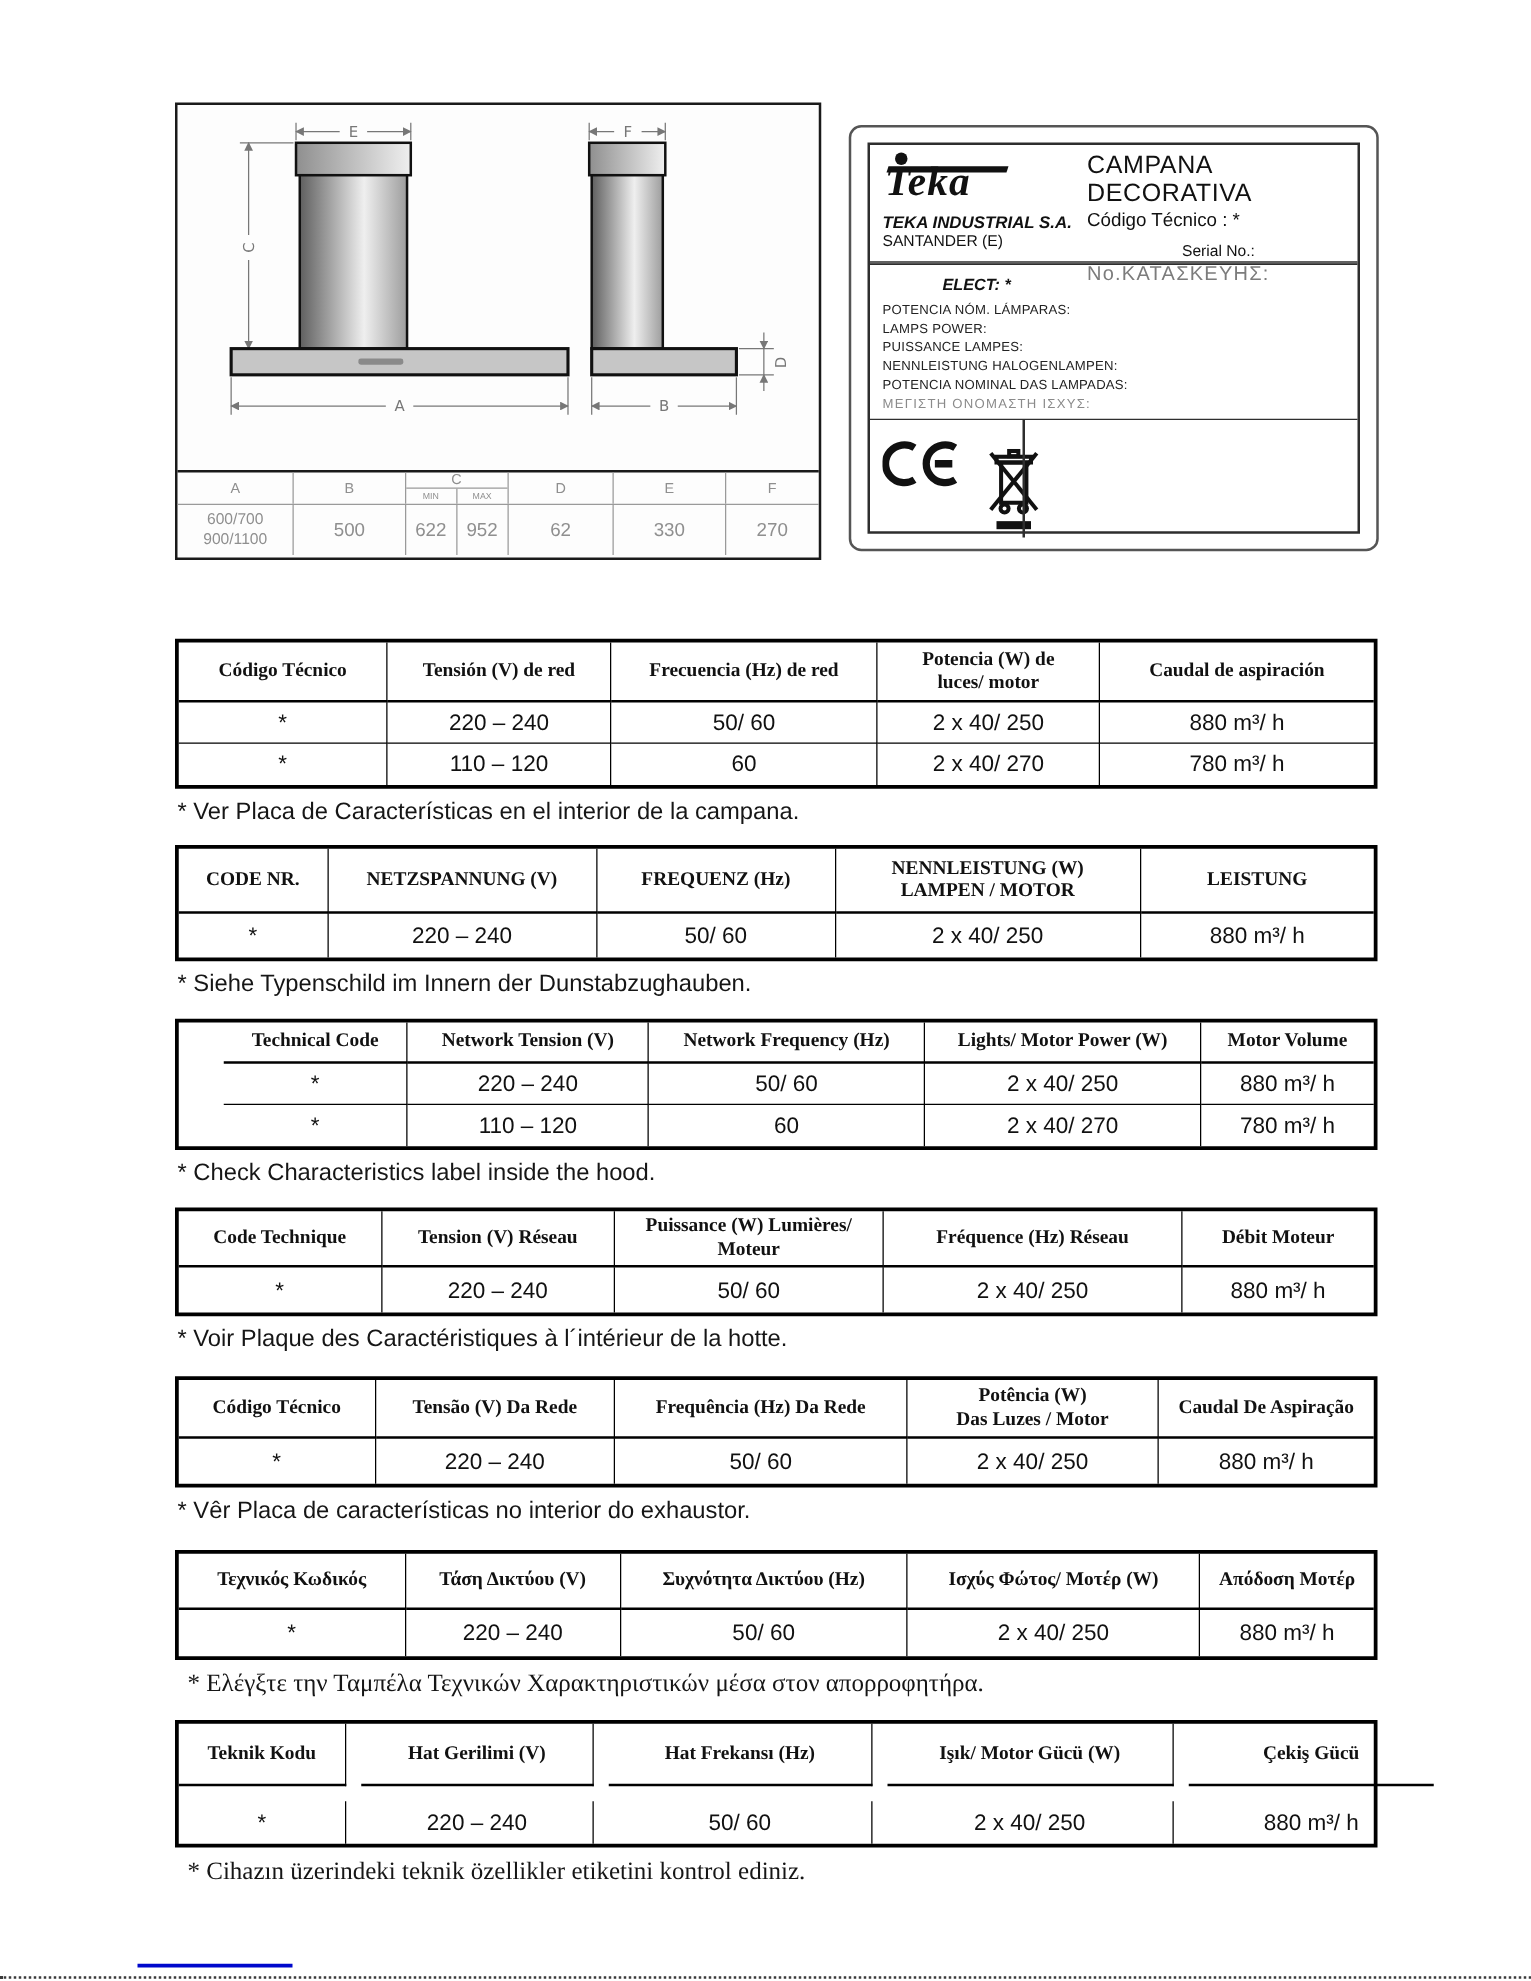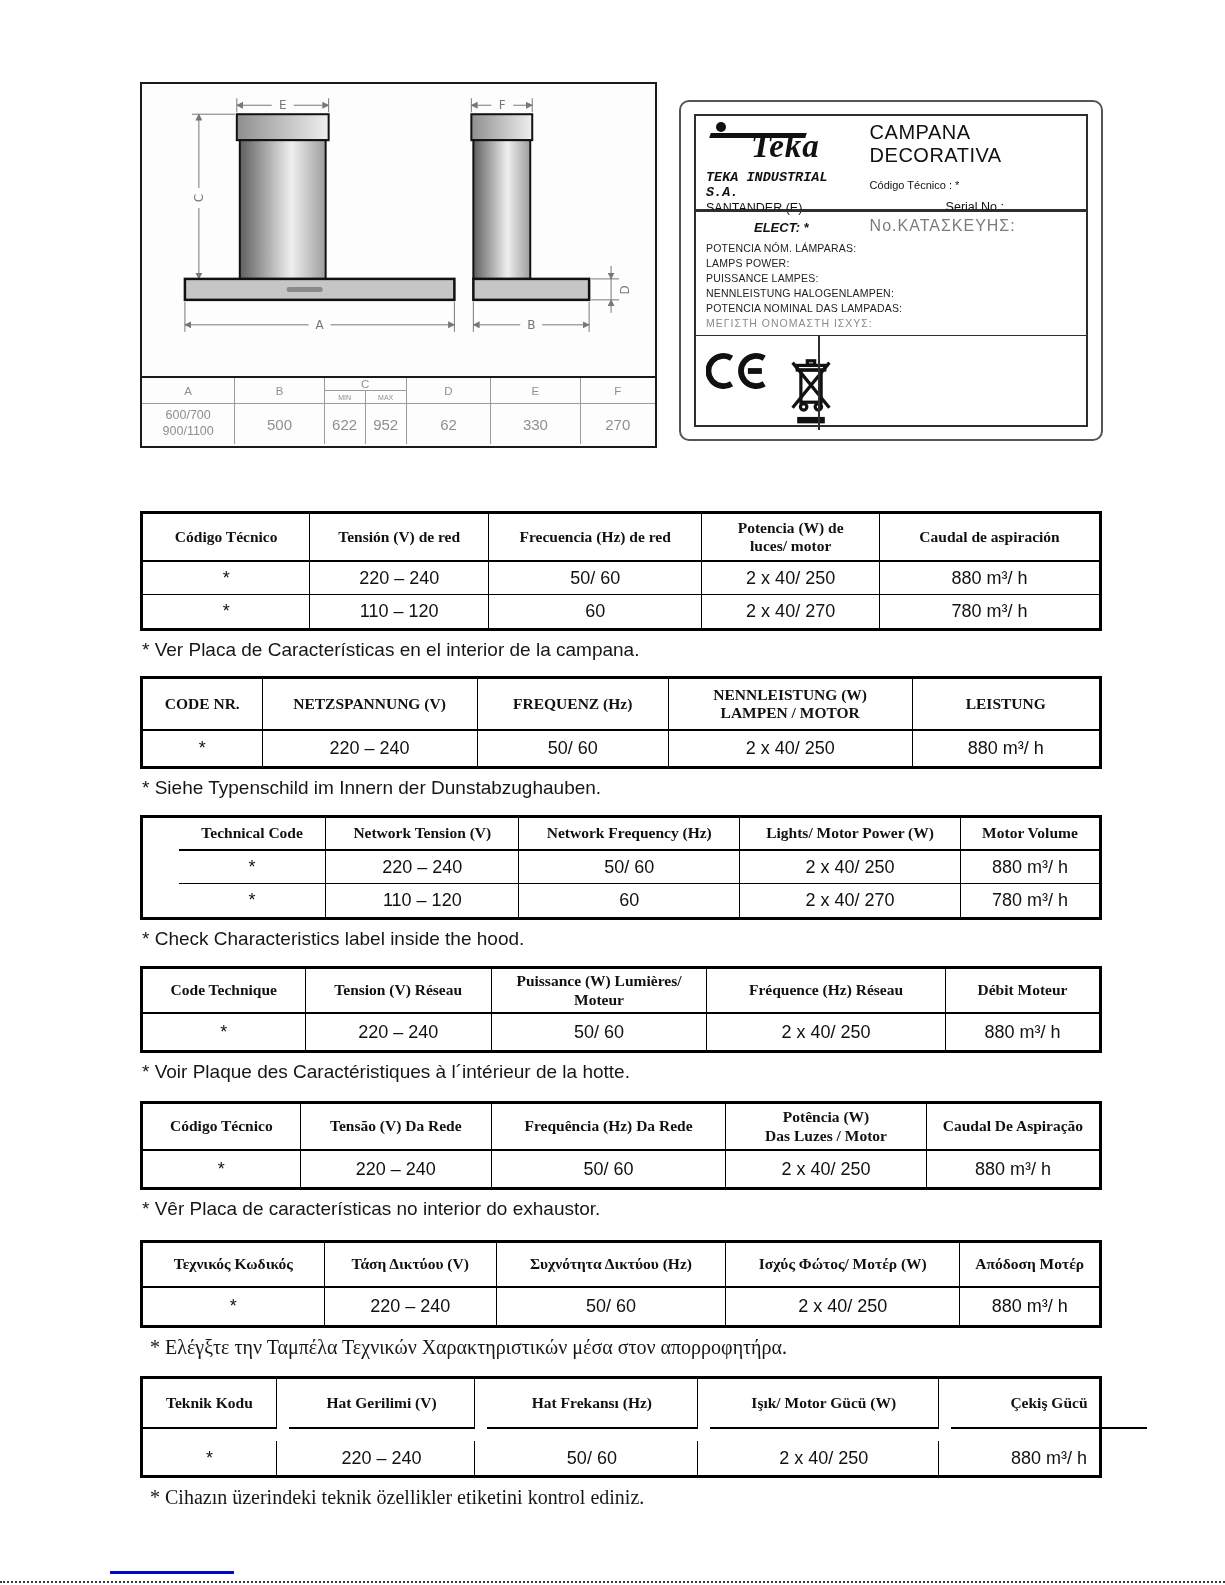--- a/index.html
+++ b/index.html
@@ -31,26 +31,26 @@
   .plate{position:absolute;left:679px;top:100px;width:424px;height:341px;
          border:2px solid #555;border-radius:10px;box-sizing:border-box;background:#fff;}
   .plate-inner{position:absolute;left:13px;top:12px;right:13px;bottom:12px;
                border:2px solid #2e2e2e;box-sizing:border-box;display:flex;flex-direction:column;}
   .p-s1{height:94px;display:flex;border-bottom:1.5px solid #2e2e2e;box-sizing:border-box;}
   .p-brand{width:44%;padding:6px 8px 0 10px;box-sizing:border-box;}
   .teka-logo{position:relative;height:44px;width:110px;}
   .teka-dot{position:absolute;left:10px;top:0;width:10px;height:10px;border-radius:50%;background:#111;}
   .teka-bar{position:absolute;left:4px;top:11px;width:96px;height:5px;background:#111;transform:skewX(-18deg);}
   .teka-text{position:absolute;left:2px;top:6px;font-family:"Liberation Serif",serif;
-             font-weight:700;font-style:italic;font-size:33px;color:#111;letter-spacing:1px;margin-left:43px;}
-  .p-company{font-weight:700;font-style:italic;font-size:13.5px;margin-top:4px;font-family:Liberation Mono, monospace;}
+             font-weight:700;font-style:italic;font-size:33px;color:#111;letter-spacing:1px;}
+  .p-company{font-weight:700;font-style:italic;font-size:13.5px;margin-top:4px;}
   .p-city{font-size:12.5px;margin-top:1px;}
   .p-head{flex:1;padding:5px 6px 0 2px;}
   .p-title{font-size:20px;letter-spacing:.5px;color:#111;}
-  .p-codigo{font-size:11px;margin-top:12px;}
+  .p-codigo{font-size:15px;margin-top:1px;}
   .p-serial{font-size:12.5px;text-align:center;margin-top:9px;}
   .p-serial-gr{font-size:16px;color:#7c7c7c;margin-top:3px;letter-spacing:1px;}
   .p-empty{height:24px;border-bottom:1.5px solid #2e2e2e;}
   .p-gap{height:7px;border-bottom:1.5px solid #2e2e2e;}
   .p-s2{padding:6px 10px 4px 10px;border-bottom:1.5px solid #2e2e2e;}
   .p-elect{font-weight:700;font-style:italic;font-size:13px;margin:2px 0 6px 48px;}
   .p-line{font-size:10.5px;line-height:15px;color:#222;letter-spacing:.2px;}
   .p-line.gr{color:#8a8a8a;letter-spacing:1px;}
   .p-s3{flex:1;position:relative;display:flex;align-items:flex-start;padding:8px 0 0 10px;}
   .p-divider{position:absolute;left:122px;top:0;bottom:0;width:1.5px;background:#2e2e2e;}

